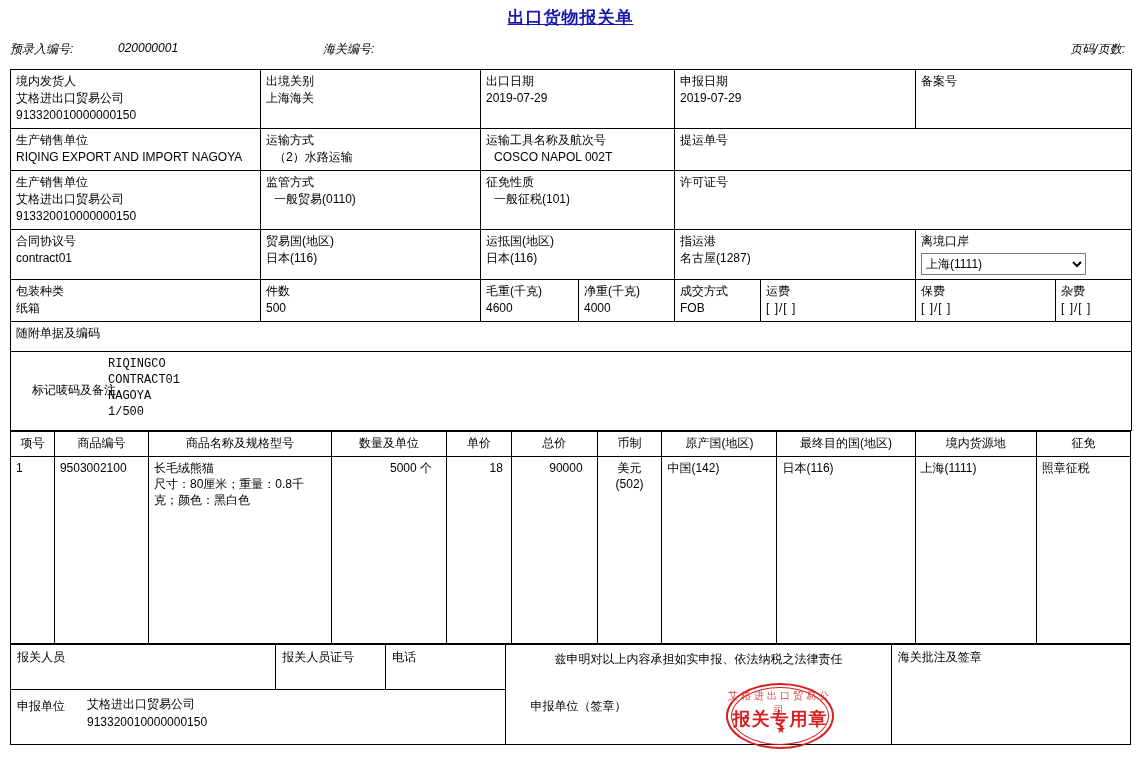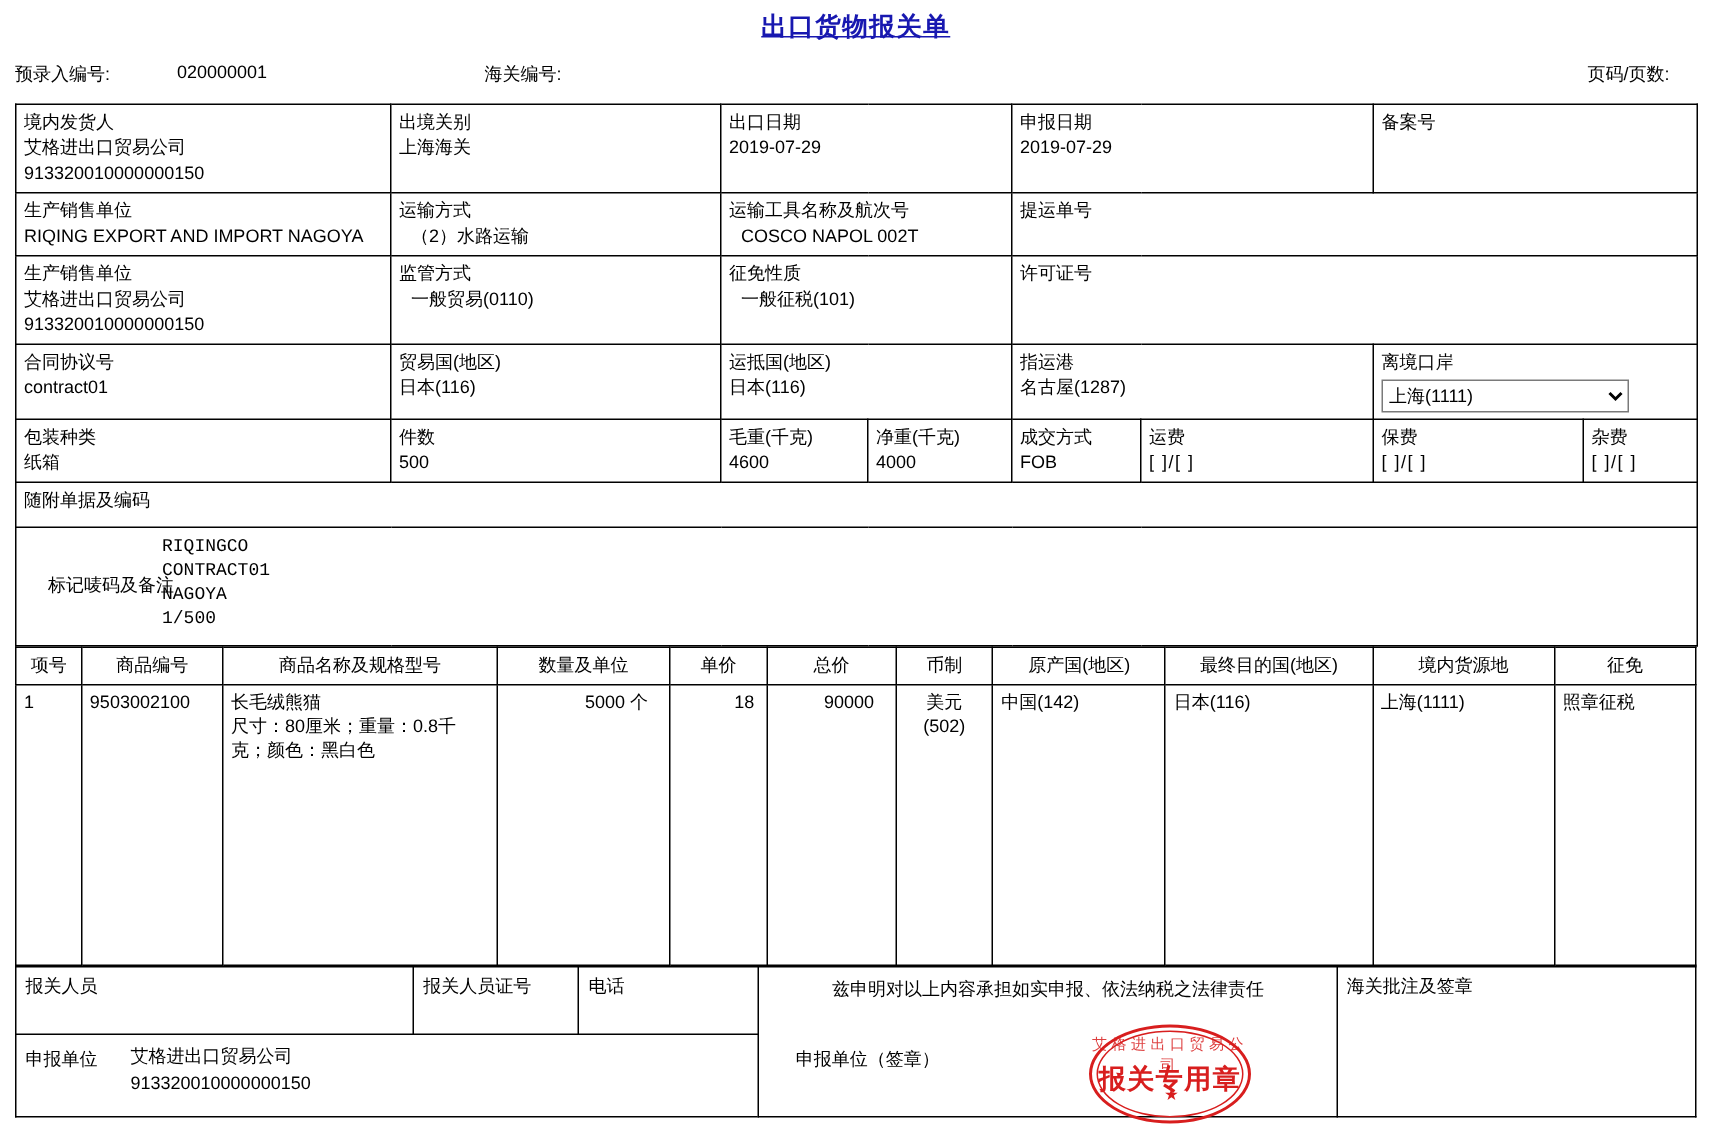--- a/index.html
+++ b/index.html
@@ -30,30 +30,31 @@
     text-decoration: underline;
     padding-top: 6px;
     letter-spacing: 1px;
   }
   
   .meta-row {
     position: relative;
     height: 26px;
     margin-top: 8px;
     font-size: 12px;
+    font-style: italic;
   }
   .meta-row .m {
     position: absolute;
     white-space: nowrap;
   }
   .m-pre-label { left: 10px; top: 4px; }
   .m-pre-value { left: 118px; top: 4px; }
   .m-cus-label { left: 323px; top: 4px; }
   .m-cus-value { left: 420px; top: 4px; }
-  .m-page { right: 28px; top: 4px; }
+  .m-page { right: 16px; top: 4px; }
 
   
   table.decl {
     border-collapse: collapse;
     width: 1121px;
     margin: 6px 0 0 10px;
     table-layout: fixed;
   }
   table.decl td {
     border: 1px solid #000000;

